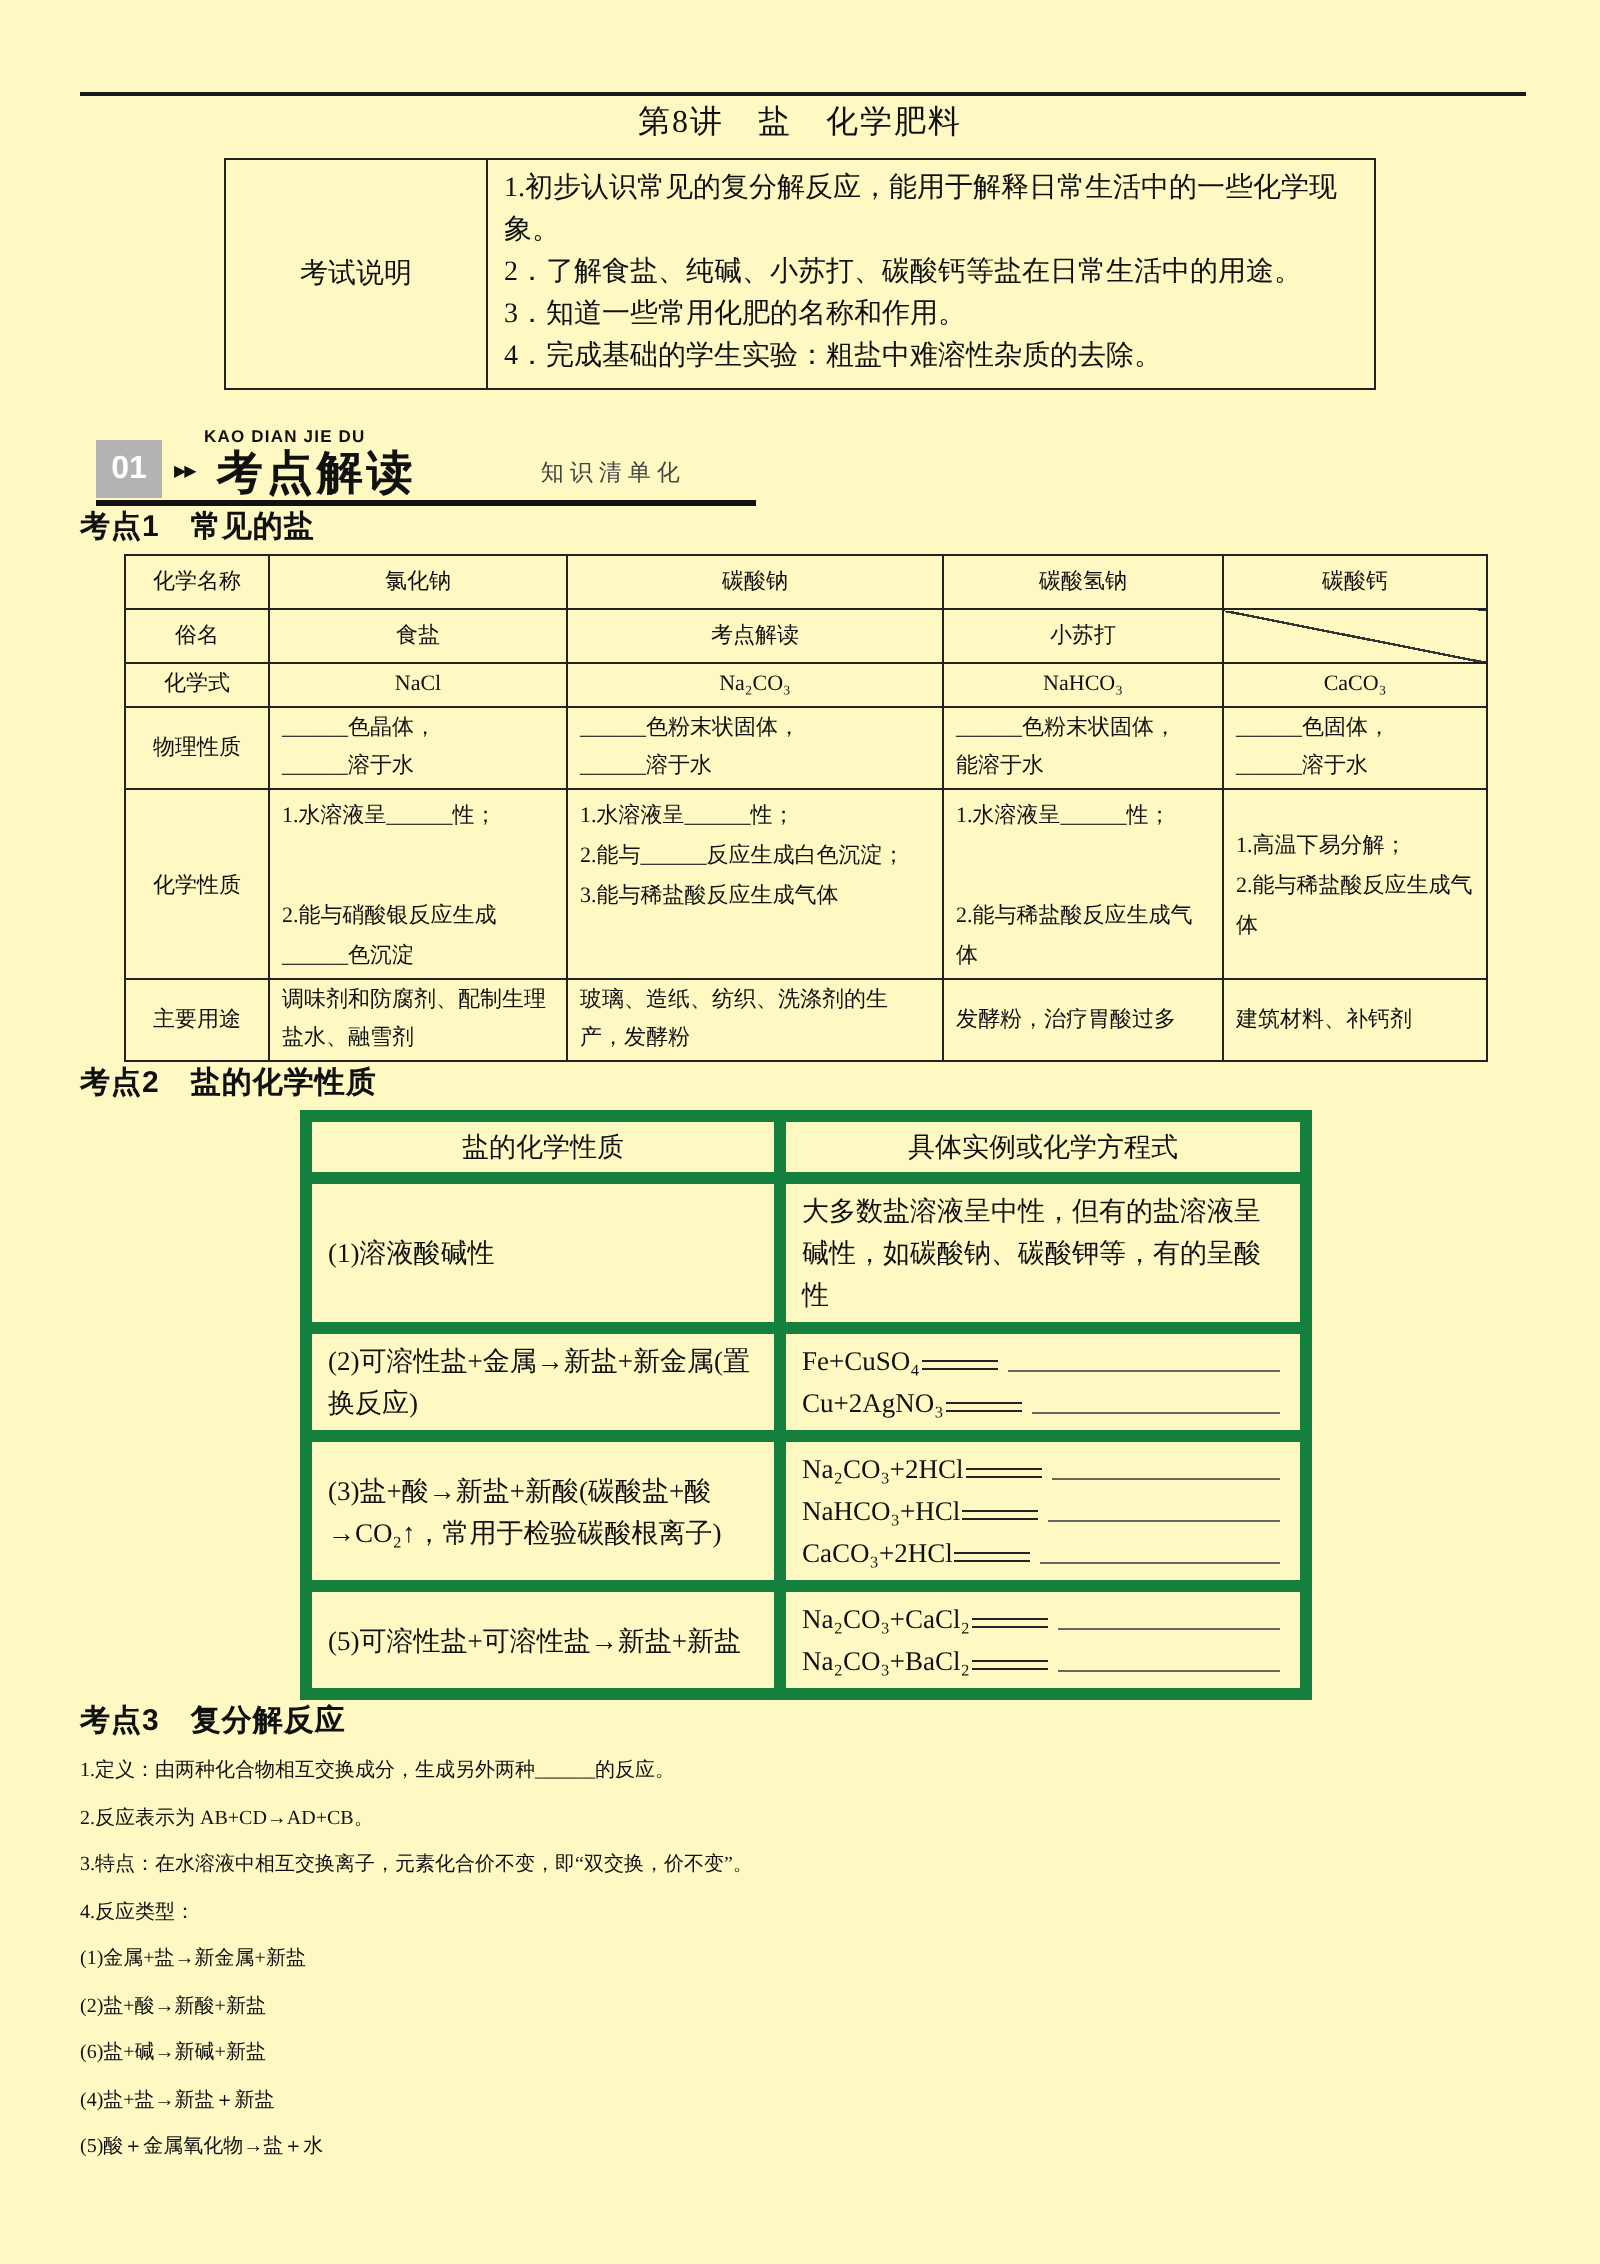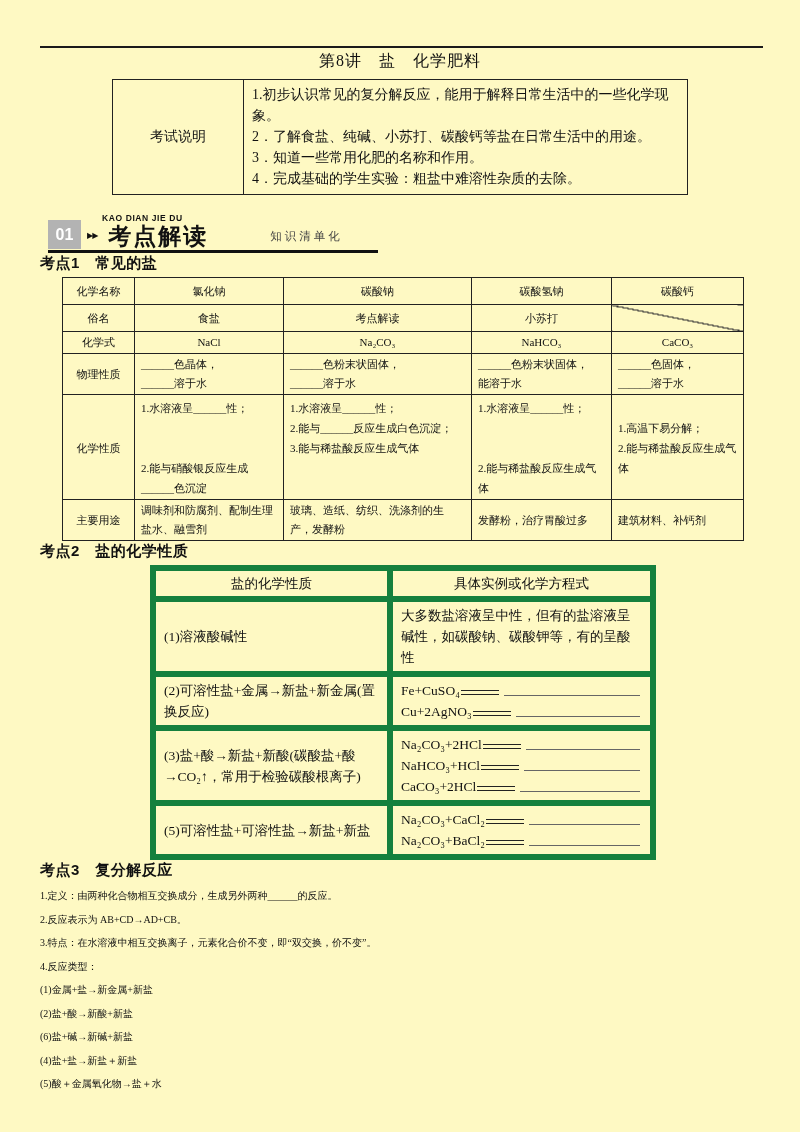--- a/index.html
+++ b/index.html
@@ -44,21 +44,21 @@
   .t1 td{border:1px solid #222;padding:1px 6px;vertical-align:middle;line-height:19px;}
   .t1 .rowhead{text-align:center;}
   .t1 tr.r1 td{height:24px;text-align:center;}
   .t1 tr.r2 td{height:24px;text-align:center;}
   .t1 tr.r3 td{height:18px;text-align:center;}
   .t1 tr.r4 td{height:38px;}
   .t1 tr.r4 td div{line-height:19px;}
   .t1 tr.r5 td{height:80px;vertical-align:top;padding-top:3px;}
   .t1 tr.r5 td.vcenter{vertical-align:middle;}
   .t1 tr.r5 td div{line-height:20px;}
-  .t1 tr.r5 div.gap{margin-top:40px;}
+  .t1 tr.r5 div.gap{margin-top:30px;}
   .t1 tr.r6 td{height:38px;}
   .t1 td.diag{background:linear-gradient(to top right,
       transparent calc(50% - 0.6px), #333 calc(50% - 0.6px),
       #333 calc(50% + 0.6px), transparent calc(50% + 0.6px));}
 
   
   .t2{border-collapse:collapse;margin:0 0 0 150px;width:500px;table-layout:fixed;font-size:13.5px;}
   .t2 td{border:6px solid #15803d;padding:2px 8px;line-height:21px;}
   .t2 tr.hd td{height:23px;text-align:center;padding:1px 4px;}
   .t2 td.prop{vertical-align:middle;}

